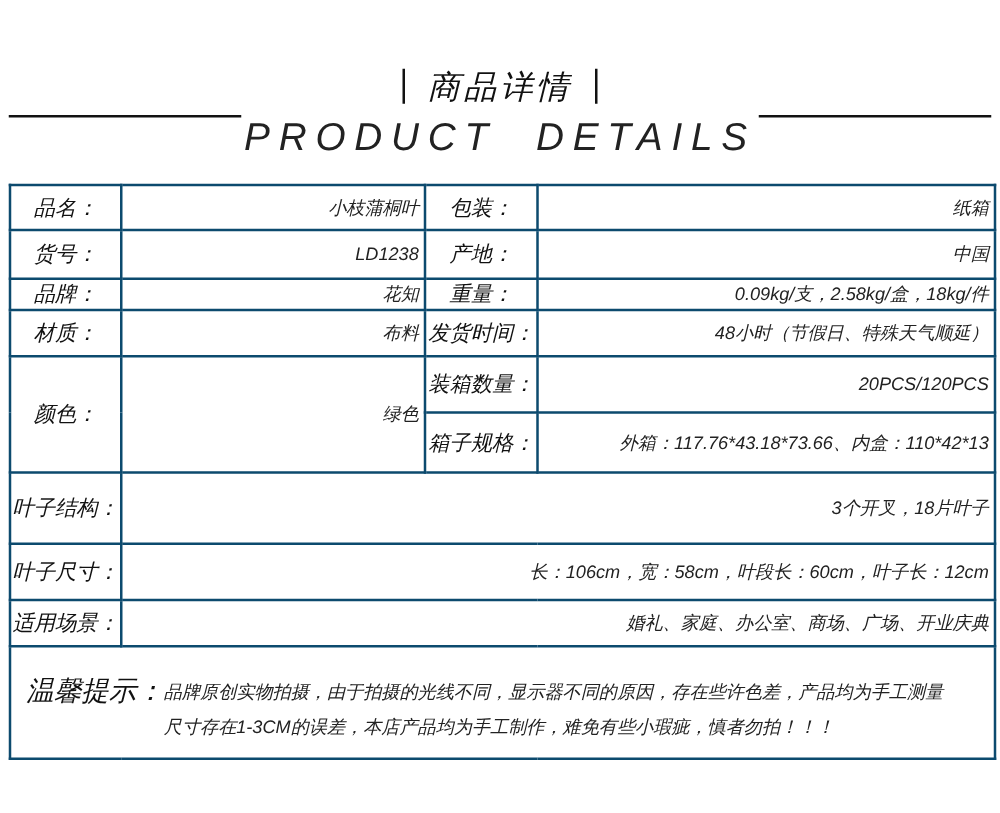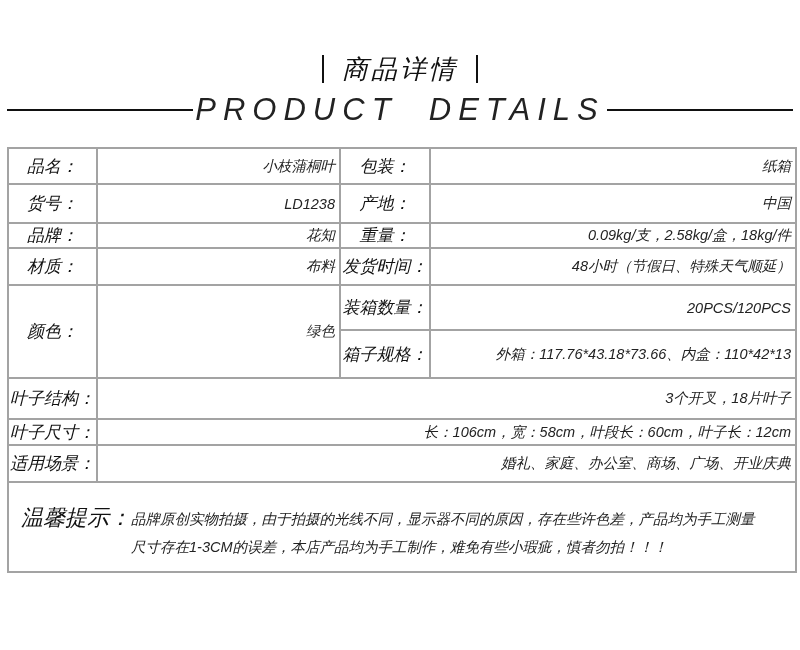--- a/index.html
+++ b/index.html
@@ -16,50 +16,50 @@
   .title-cn-row {
     display: flex; justify-content: center; align-items: center;
     gap: 18px; height: 32px; margin-top: 13px;
   }
   .vbar { width: 2px; height: 28px; background: #111; }
   .title-cn {
     font-size: 26px; font-style: italic; letter-spacing: 3px;
     color: #111; white-space: pre;
   }
   .title-en-row {
-    display: flex; align-items: center;
+    display: flex; 
     margin: 7px 7px 0 7px;
   }
   .hline { flex: 1; height: 2px; background: #111; }
   .title-en {
     font-size: 31px; font-style: italic; letter-spacing: 7px;
     color: #222; white-space: pre; padding: 0 2px;
   }
 
   
   table.spec {
     position: absolute; left: 7px; top: 147px;
     width: 788px; border-collapse: collapse; table-layout: fixed;
   }
   table.spec th, table.spec td {
-    border: 2px solid #a3a3a3;
+    border: 2px solid #0c4a6e;
     font-style: italic; font-weight: normal;
     vertical-align: middle;
     overflow: hidden; white-space: nowrap;
   }
   table.spec th {
     font-size: 17px; text-align: center; padding: 0 1px; color: #111;
   }
   table.spec td.val {
     font-size: 14.5px; text-align: right; padding: 0 4px 0 17px; color: #222;
   }
   tr.r1 { height: 36px; } tr.r2 { height: 39px; }
   tr.r3 { height: 24px; padding-left: 31px; } tr.r4 { height: 37px; }
   tr.r5a { height: 45px; } tr.r5b { height: 48px; }
-  tr.r6 { height: 41px; } tr.r7 { height: 26px; border-radius: 14px; }
+  tr.r6 { height: 57px; } tr.r7 { height: 45px; border-radius: 14px; }
   tr.r8 { height: 37px; } tr.r9 { height: 90px; }
 
   
   td.tips-cell { padding: 0; }
   .tips {
     display: flex; align-items: flex-start;
     padding: 10px 6px 0 12px; white-space: normal;
   }
   .tips-label {
     font-size: 22px; font-style: italic; color: #111;

